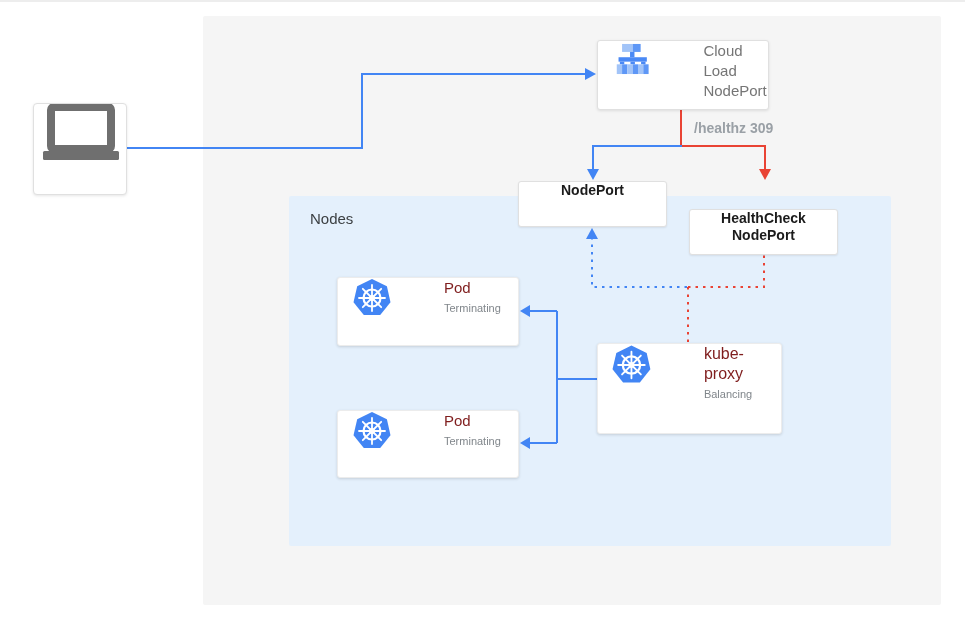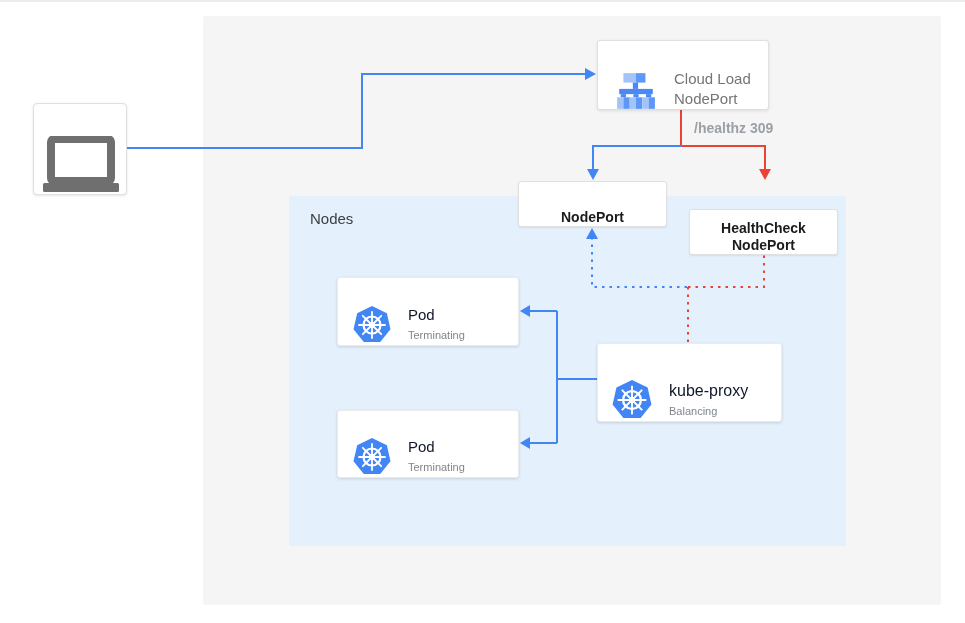--- a/index.html
+++ b/index.html
@@ -17,36 +17,37 @@
     background: #ededed;
   }
   .panel {
     position: absolute;
     left: 203px; top: 16px; width: 738px; height: 589px;
     background: var(--c-panel, #f5f5f5);
     border-radius: 2px;
   }
   .nodes-group {
     position: absolute;
-    left: 289px; top: 196px; width: 557px; height: 350px;
+    left: 289px; top: 196px; width: 602px; height: 350px;
     background: var(--c-nodesbg, #e4f0fc);
     border-radius: 2px;
   }
   .nodes-label {
     position: absolute; left: 21px; top: 14px;
     font-size: 15px; color: #3c4043;
   }
   .box {
     position: absolute;
     background: #ffffff;
     border: 1px solid var(--c-border, #e0e0e0);
     border-radius: 3px;
     box-shadow: 0 1px 3px rgba(0,0,0,0.10);
     display: flex;
-    align-items: flex-end;
+    align-items: flex-start;
+    gap: 36px;
   }
   .laptop-box {
     left: 33px; top: 103px; width: 94px; height: 92px;
     justify-content: center;
     border-radius: 4px;
   }
   .clb-box { left: 597px; top: 40px; width: 172px; height: 70px; padding-left: 17px; }
   .clb-text {
     margin-left: 17px;
     font-size: 15px; line-height: 20px;
@@ -56,23 +57,23 @@
     justify-content: center; text-align: center;
     font-size: 14px; font-weight: bold; color: #1b1b1b;
     line-height: 17px;
     box-shadow: 0 1px 2px rgba(0,0,0,0.08);
   }
   .nodeport-box { left: 518px; top: 181px; width: 149px; height: 46px; }
   .hc-nodeport-box { left: 689px; top: 181px; width: 149px; height: 46px; margin-top: 28px; }
   .k8s-box { box-shadow: 0 1px 3px rgba(0,0,0,0.14); border-color: #ececec; }
   .pod1-box { left: 337px; top: 277px; width: 182px; height: 69px; padding-left: 14px; }
   .pod2-box { left: 337px; top: 410px; width: 182px; height: 68px; padding-left: 14px; }
-  .kubeproxy-box { left: 597px; top: 343px; width: 185px; height: 79px; padding-left: 13px; }
+  .kubeproxy-box { left: 597px; top: 343px; width: 185px; height: 91px; padding-left: 13px; }
   .k8s-text { margin-left: 16px; }
-  .k8s-title { font-size: 15px; color: #0f172a; line-height: 20px; }
+  .k8s-title { font-size: 15px; color: #7f1d1d; line-height: 20px; }
   .kubeproxy-box .k8s-title { font-size: 16px; }
   .k8s-sub { font-size: 11px; color: var(--c-gray, #80868b); line-height: 20px; }
   .healthz-label {
     position: absolute; left: 694px; top: 120px;
     font-size: 14px; font-weight: bold;
     color: var(--c-healthz, #9aa0a6);
     white-space: nowrap;
   }
   svg.wires {
     position: absolute; left: 0; top: 0; width: 965px; height: 623px;

